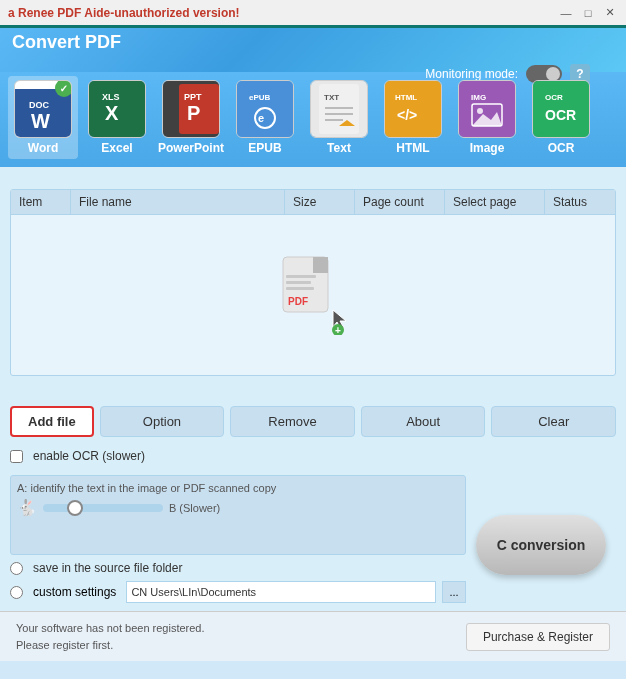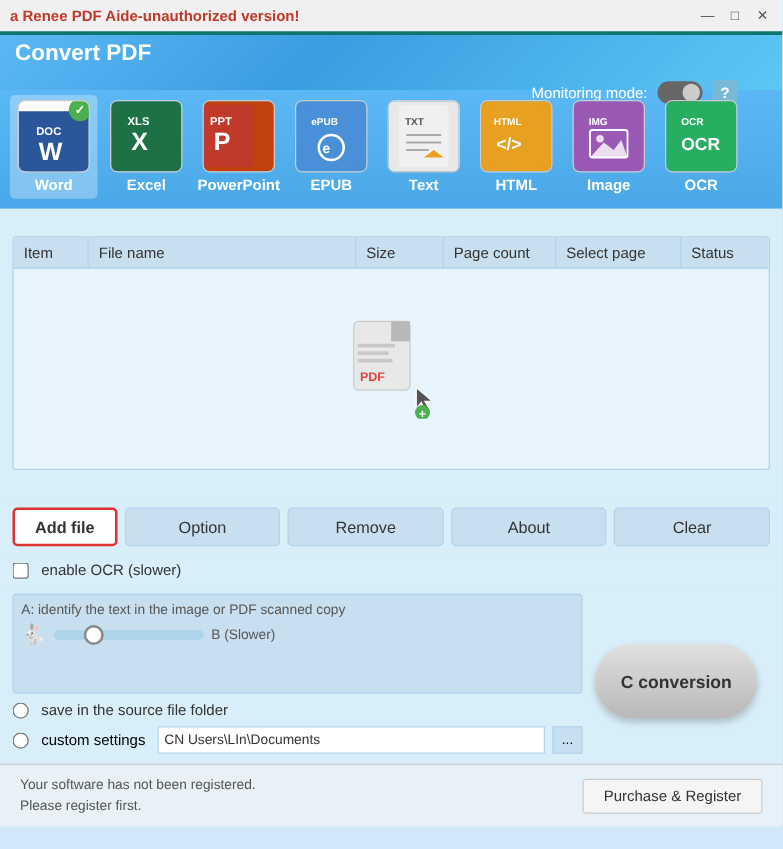--- a/index.html
+++ b/index.html
@@ -152,21 +152,21 @@
       justify-content: center;
       color: white;
       font-size: 10px;
       font-weight: bold;
       z-index: 2;
     }
 
     
     .icon-word { background: #2b579a; color: white; font-size: 20px; font-weight: bold; width: 100%; height: 100%; display: flex; align-items: center; justify-content: center; margin-top: 15px; }
     .icon-excel { background: #1e7145; color: white; font-size: 18px; font-weight: bold; width: 100%; height: 100%; display: flex; align-items: center; justify-content: center; }
-    .icon-ppt { background: #c2410c; color: white; font-size: 16px; font-weight: bold; width: 100%; height: 100%; display: flex; align-items: center; justify-content: flex-start; }
+    .icon-ppt { background: #404040; color: white; font-size: 16px; font-weight: bold; width: 100%; height: 100%; display: flex; align-items: center; justify-content: flex-end; }
     .icon-epub { background: #4a90d9; color: white; font-size: 13px; font-weight: bold; width: 100%; height: 100%; display: flex; align-items: center; justify-content: center; flex-direction: column; }
     .icon-text { background: #e8e8e8; color: #333; font-size: 13px; font-weight: bold; width: 100%; height: 100%; display: flex; align-items: center; justify-content: center; flex-direction: column; }
     .icon-html { background: #e8a020; color: white; font-size: 13px; font-weight: bold; width: 100%; height: 100%; display: flex; align-items: center; justify-content: center; }
     .icon-image { background: #9b59b6; color: white; font-size: 13px; font-weight: bold; width: 100%; height: 100%; display: flex; align-items: center; justify-content: center; }
     .icon-ocr { background: #27ae60; color: white; font-size: 13px; font-weight: bold; width: 100%; height: 100%; display: flex; align-items: center; justify-content: center; }
 
     
     .main-content {
       background: #d8eef8;
       padding: 22px 10px;

